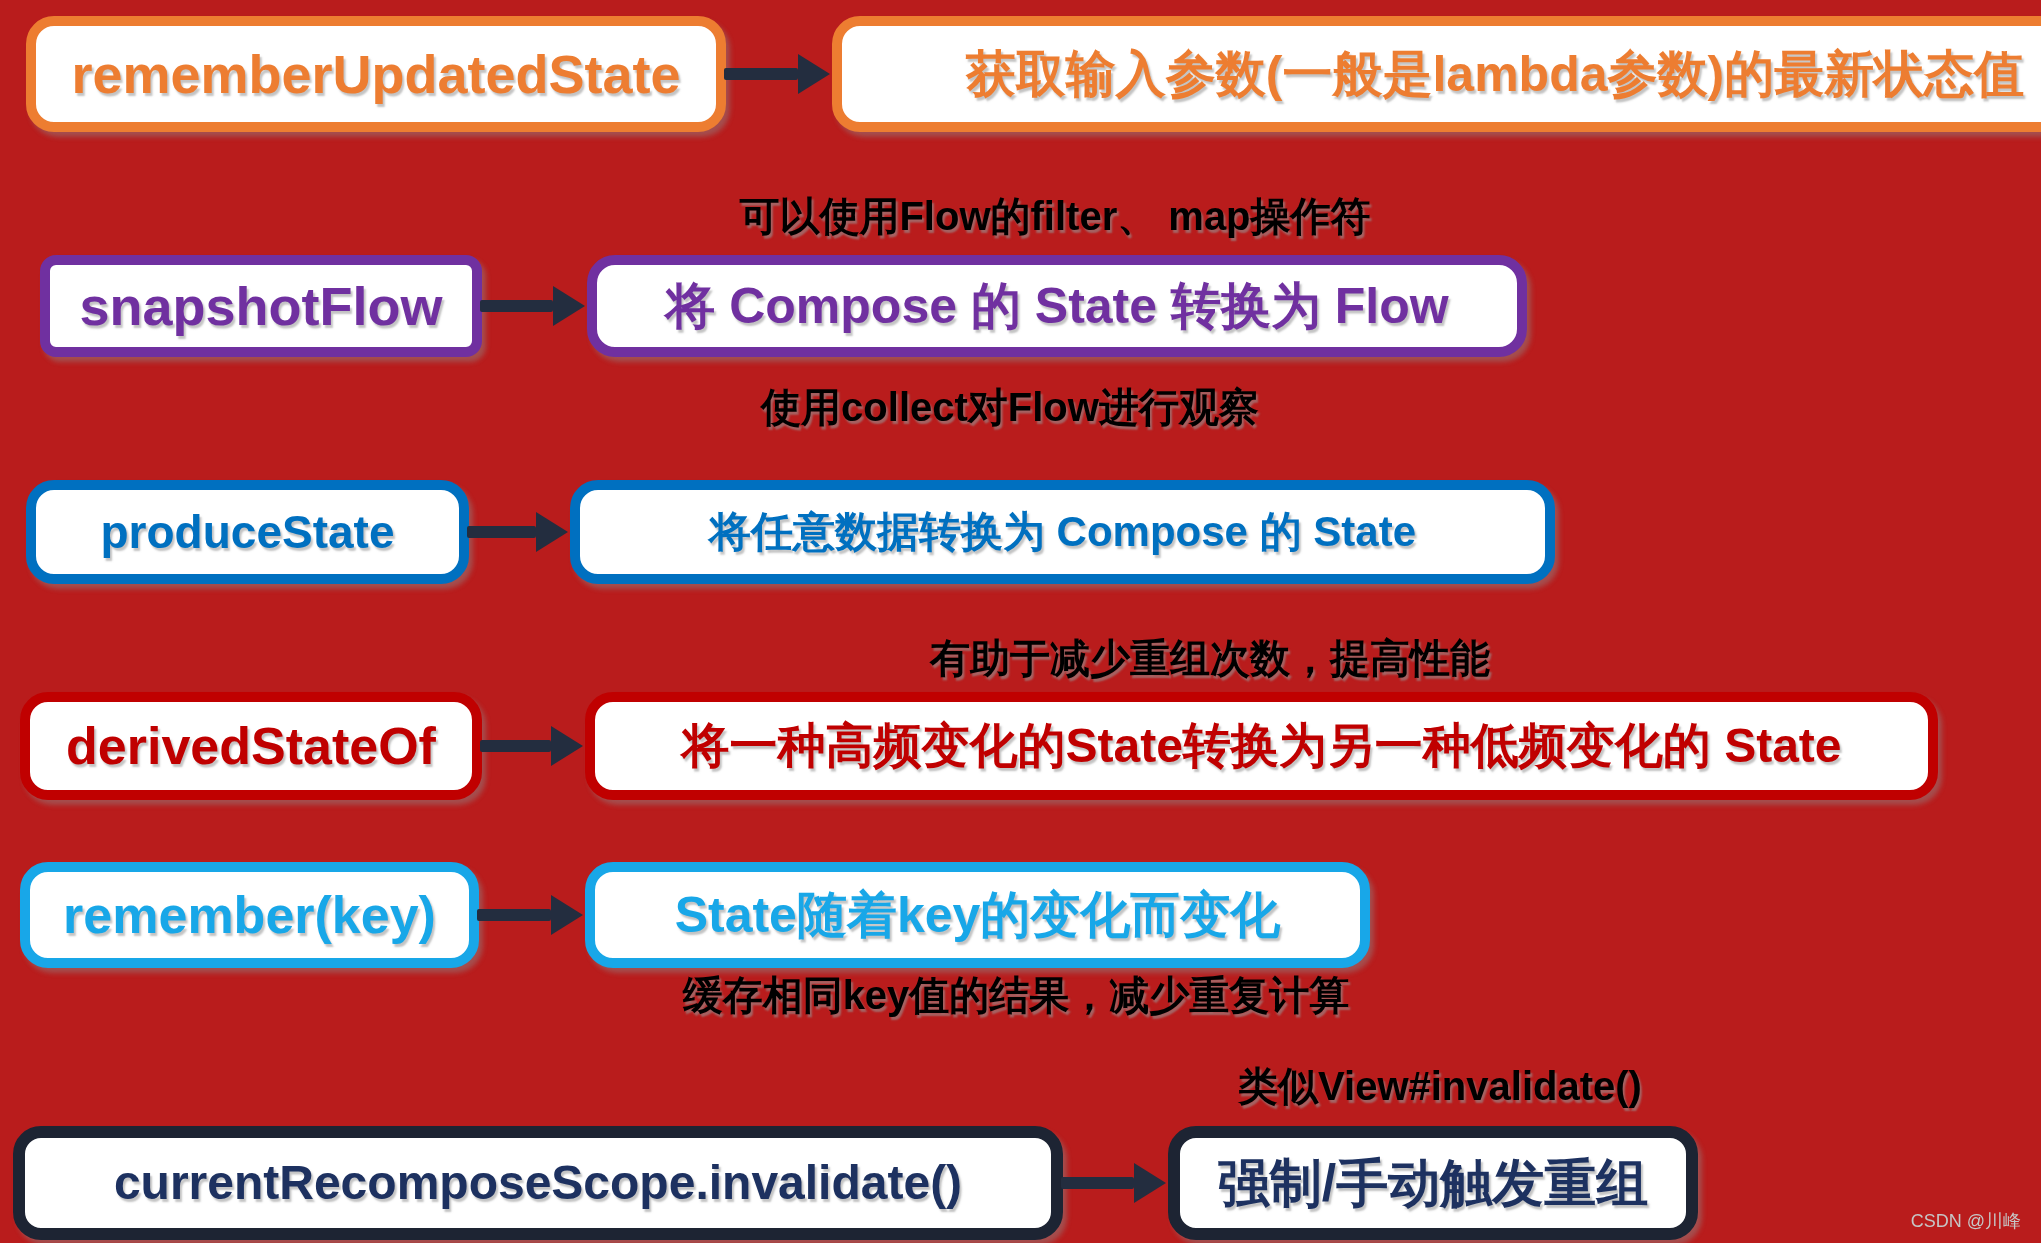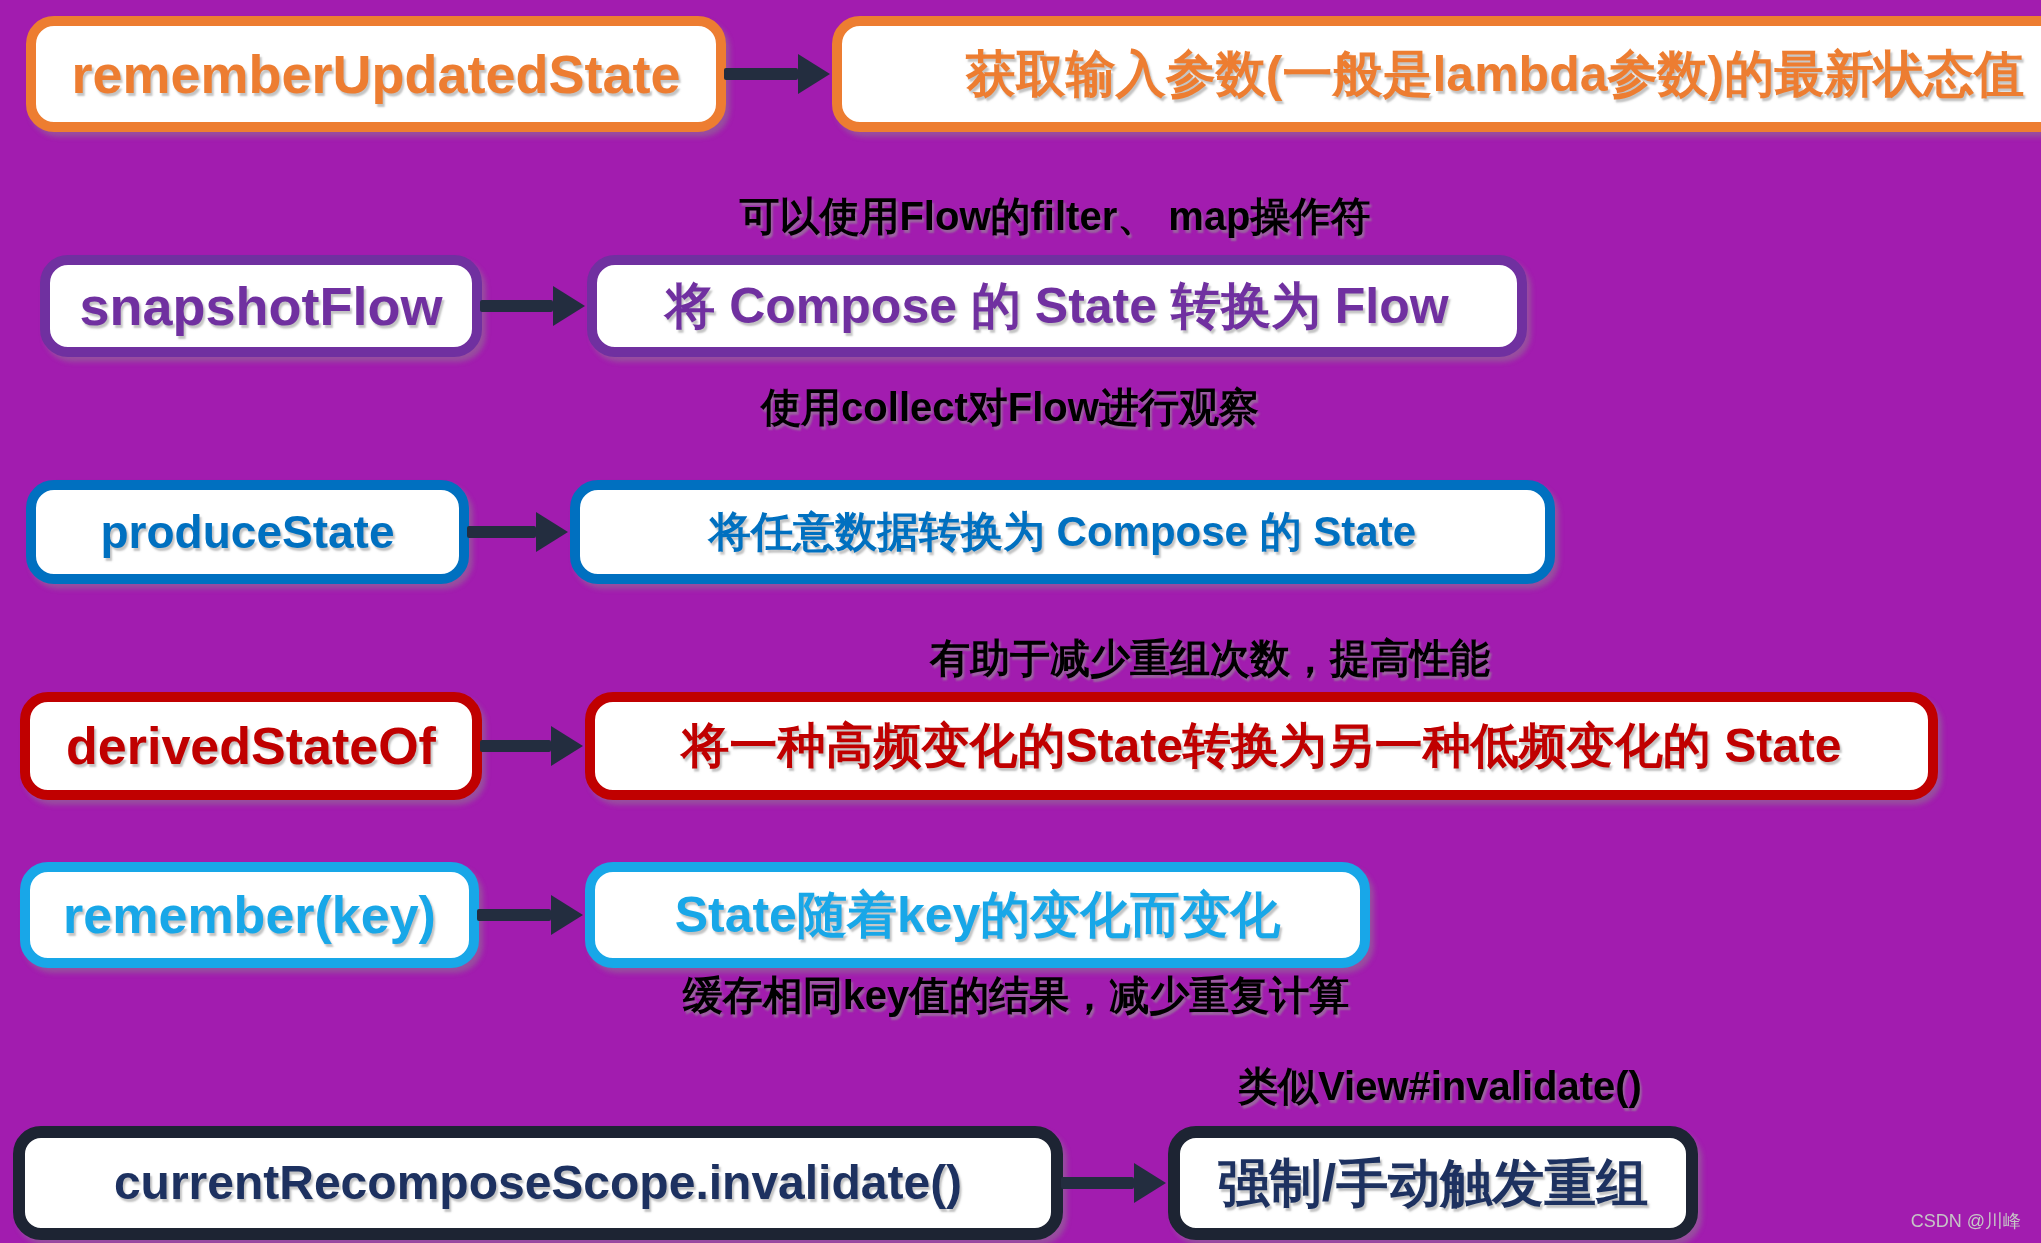--- a/index.html
+++ b/index.html
@@ -1,19 +1,19 @@
 <!DOCTYPE html>
 <html><head>
 <meta charset="utf-8">
 <style>
   html,body{margin:0;padding:0;background:#ffffff;}
   .canvas{
     position:relative;
     width:2041px;height:1243px;
-    background:#a21caf;
+    background:#b91c1c;
     font-family:"Liberation Sans","DejaVu Sans",sans-serif;
     overflow:hidden;
   }
   .box{
     position:absolute;
     box-sizing:border-box;
     background:#ffffff;
     border:10px solid #000;
     border-radius:28px;
     display:flex;align-items:center;justify-content:center;
@@ -111,21 +111,21 @@
   </div>
   <div class="arrow a1">
     <span class="shaft" style="background-color: rgb(35, 45, 63);"></span>
     <span class="head" style="border-left-color: rgb(35, 45, 63);"></span>
   </div>
   <div class="box b1r" style="border-color: rgb(237, 125, 49);">
     <span style="color: rgb(237, 125, 49);">获取输入参数(一般是lambda参数)的最新状态值</span>
   </div>
 
   <div class="note n2a" style="color: rgb(0, 0, 0);">可以使用Flow的filter、 map操作符</div>
-  <div class="box b2l" style="border-color: rgb(112, 48, 160);">
+  <div class="box b2l" style="border-color: rgb(112, 48, 160); border-radius: 16px;">
     <span style="color: rgb(112, 48, 160);">snapshotFlow</span>
   </div>
   <div class="arrow a2">
     <span class="shaft" style="background-color: rgb(35, 45, 63);"></span>
     <span class="head" style="border-left-color: rgb(35, 45, 63);"></span>
   </div>
   <div class="box b2r" style="border-color: rgb(112, 48, 160);">
     <span style="color: rgb(112, 48, 160);">将 Compose 的 State 转换为 Flow</span>
   </div>
   <div class="note n2b" style="color: rgb(0, 0, 0); margin-top: 15px;">使用collect对Flow进行观察</div>

